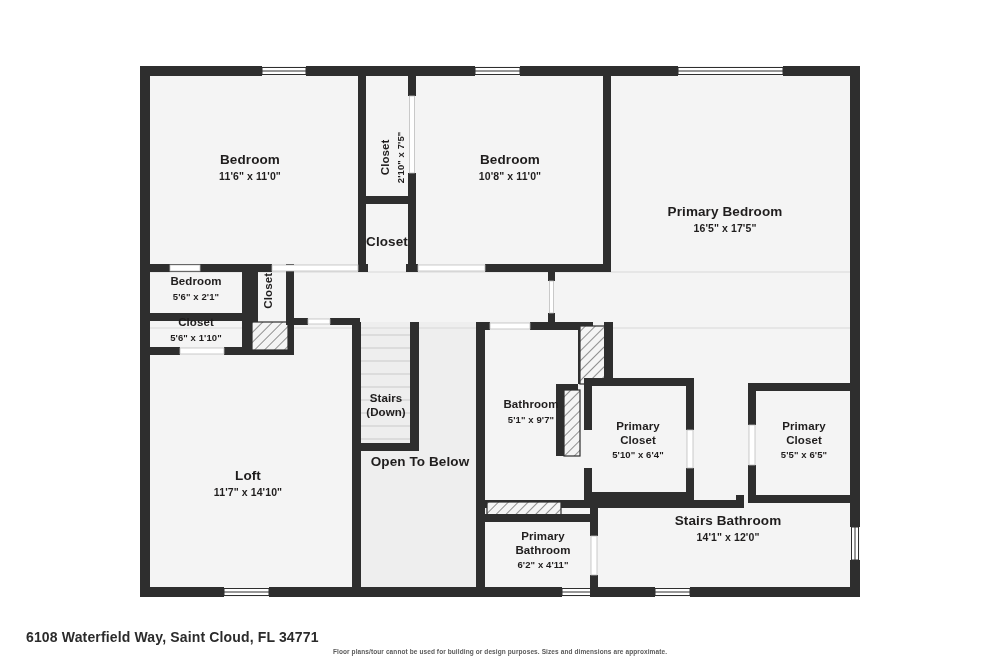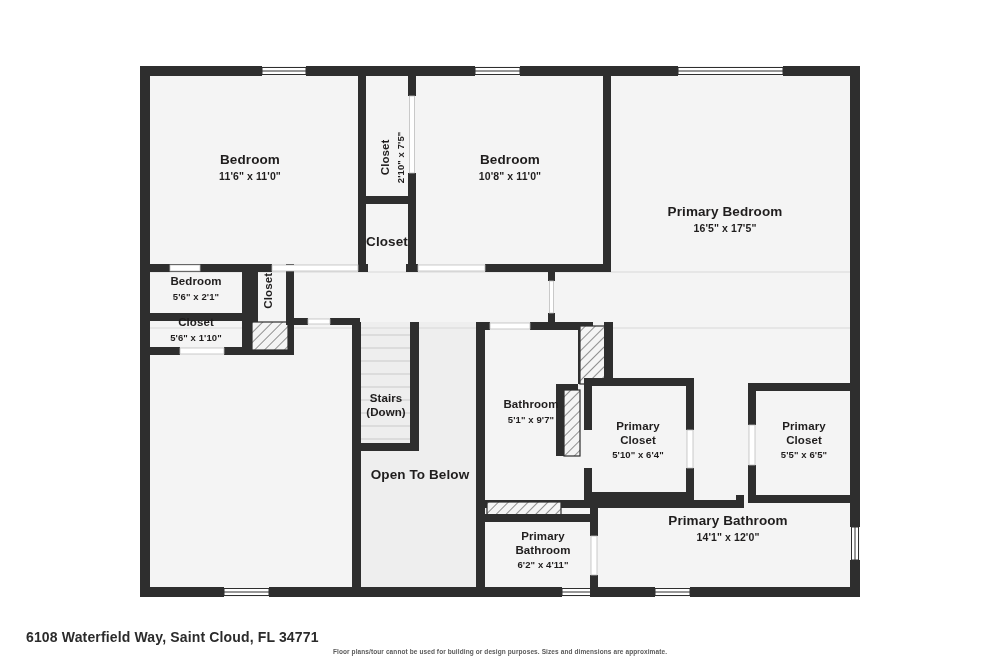--- a/index.html
+++ b/index.html
@@ -336,22 +336,26 @@
   <div class="room-label small" style="left:145px; top:316px; width:102px;">
     <span class="rname">Closet</span>
     <span class="rdim">5'6" x 1'10"</span>
   </div>
 
   <div class="room-label small" style="left:340px; top:361px; width:92px;margin-top:31px;">
     <span class="rname">Stairs</span>
     <span class="rname">(Down)</span>
   </div>
 
-
-  <div class="room-label" style="left:355px; top:467px; width:130px;text-align:center;">
+  <div class="room-label" style="left:188px; top:468px; width:120px;">
+    <span class="rname">Loft</span>
+    <span class="rdim">11'7" x 14'10"</span>
+  </div>
+
+  <div class="room-label" style="left:355px; top:454px; width:130px;text-align:center;">
     <span class="rname">Open To Below</span>
   </div>
 
   <div class="room-label small" style="left:484px; top:398px; width:94px;">
     <span class="rname">Bathroom</span>
     <span class="rdim">5'1" x 9'7"</span>
   </div>
 
   <div class="room-label small" style="left:593px; top:420px; width:90px;">
     <span class="rname">Primary</span>
@@ -365,21 +369,21 @@
     <span class="rdim">5'5" x 6'5"</span>
   </div>
 
   <div class="room-label small" style="left:498px; top:530px; width:90px;">
     <span class="rname">Primary</span>
     <span class="rname">Bathroom</span>
     <span class="rdim">6'2" x 4'11"</span>
   </div>
 
   <div class="room-label" style="left:650px; top:513px; width:156px;">
-    <span class="rname">Primary Bathroom</span>
+    <span class="rname">Stairs Bathroom</span>
     <span class="rdim">14'1" x 12'0"</span>
   </div>
 
   <div id="footer-left">
     <div>6108 Waterfield Way, Saint Cloud, FL 34771</div>
   </div>
 
   <div id="disclaimer">Floor plans/tour cannot be used for building or design purposes. Sizes and dimensions are approximate.</div>
 
 </div>

